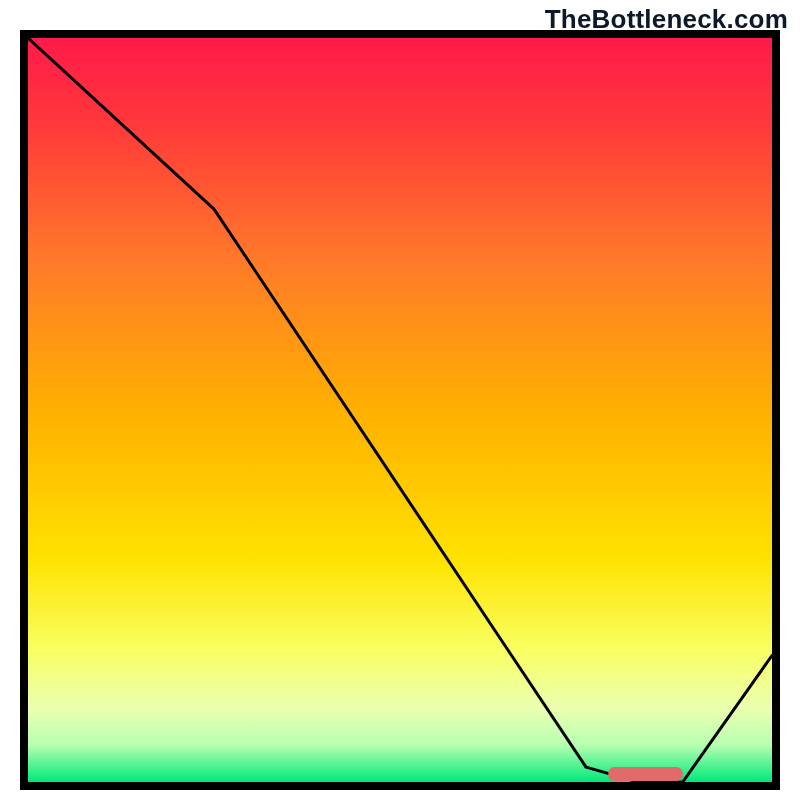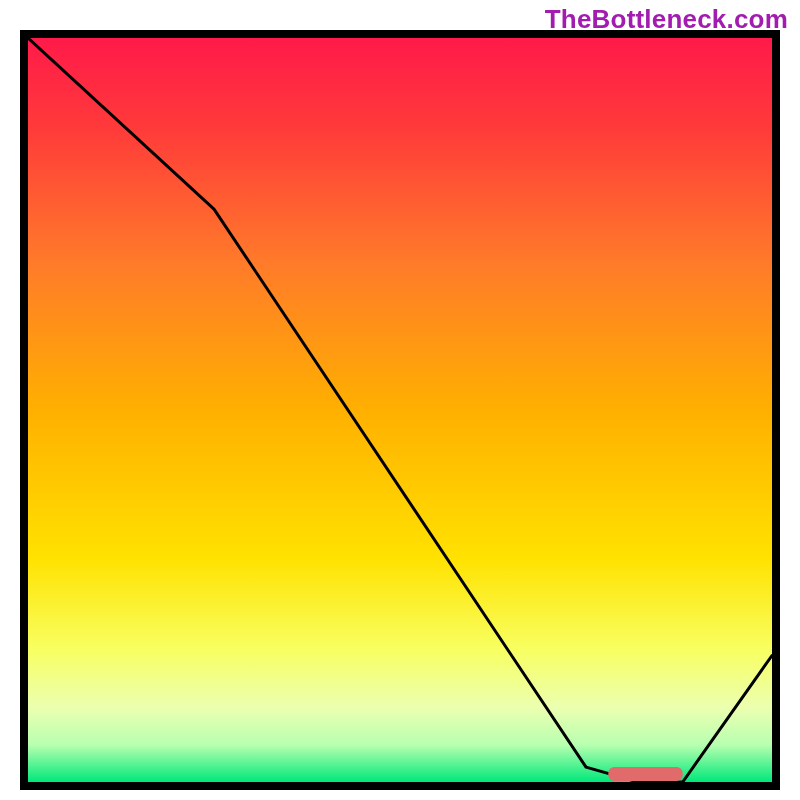--- a/index.html
+++ b/index.html
@@ -15,21 +15,21 @@
     position: relative;
     width: 800px;
     height: 800px;
   }
   .watermark {
     position: absolute;
     top: 4px;
     right: 12px;
     font-size: 26px;
     font-weight: 600;
-    color: #a21caf;
+    color: #0f172a;
     z-index: 10;
     letter-spacing: 0.2px;
   }
   .plot-frame {
     position: absolute;
     left: 20px;
     top: 30px;
     width: 760px;
     height: 760px;
     border: 8px solid #000;

